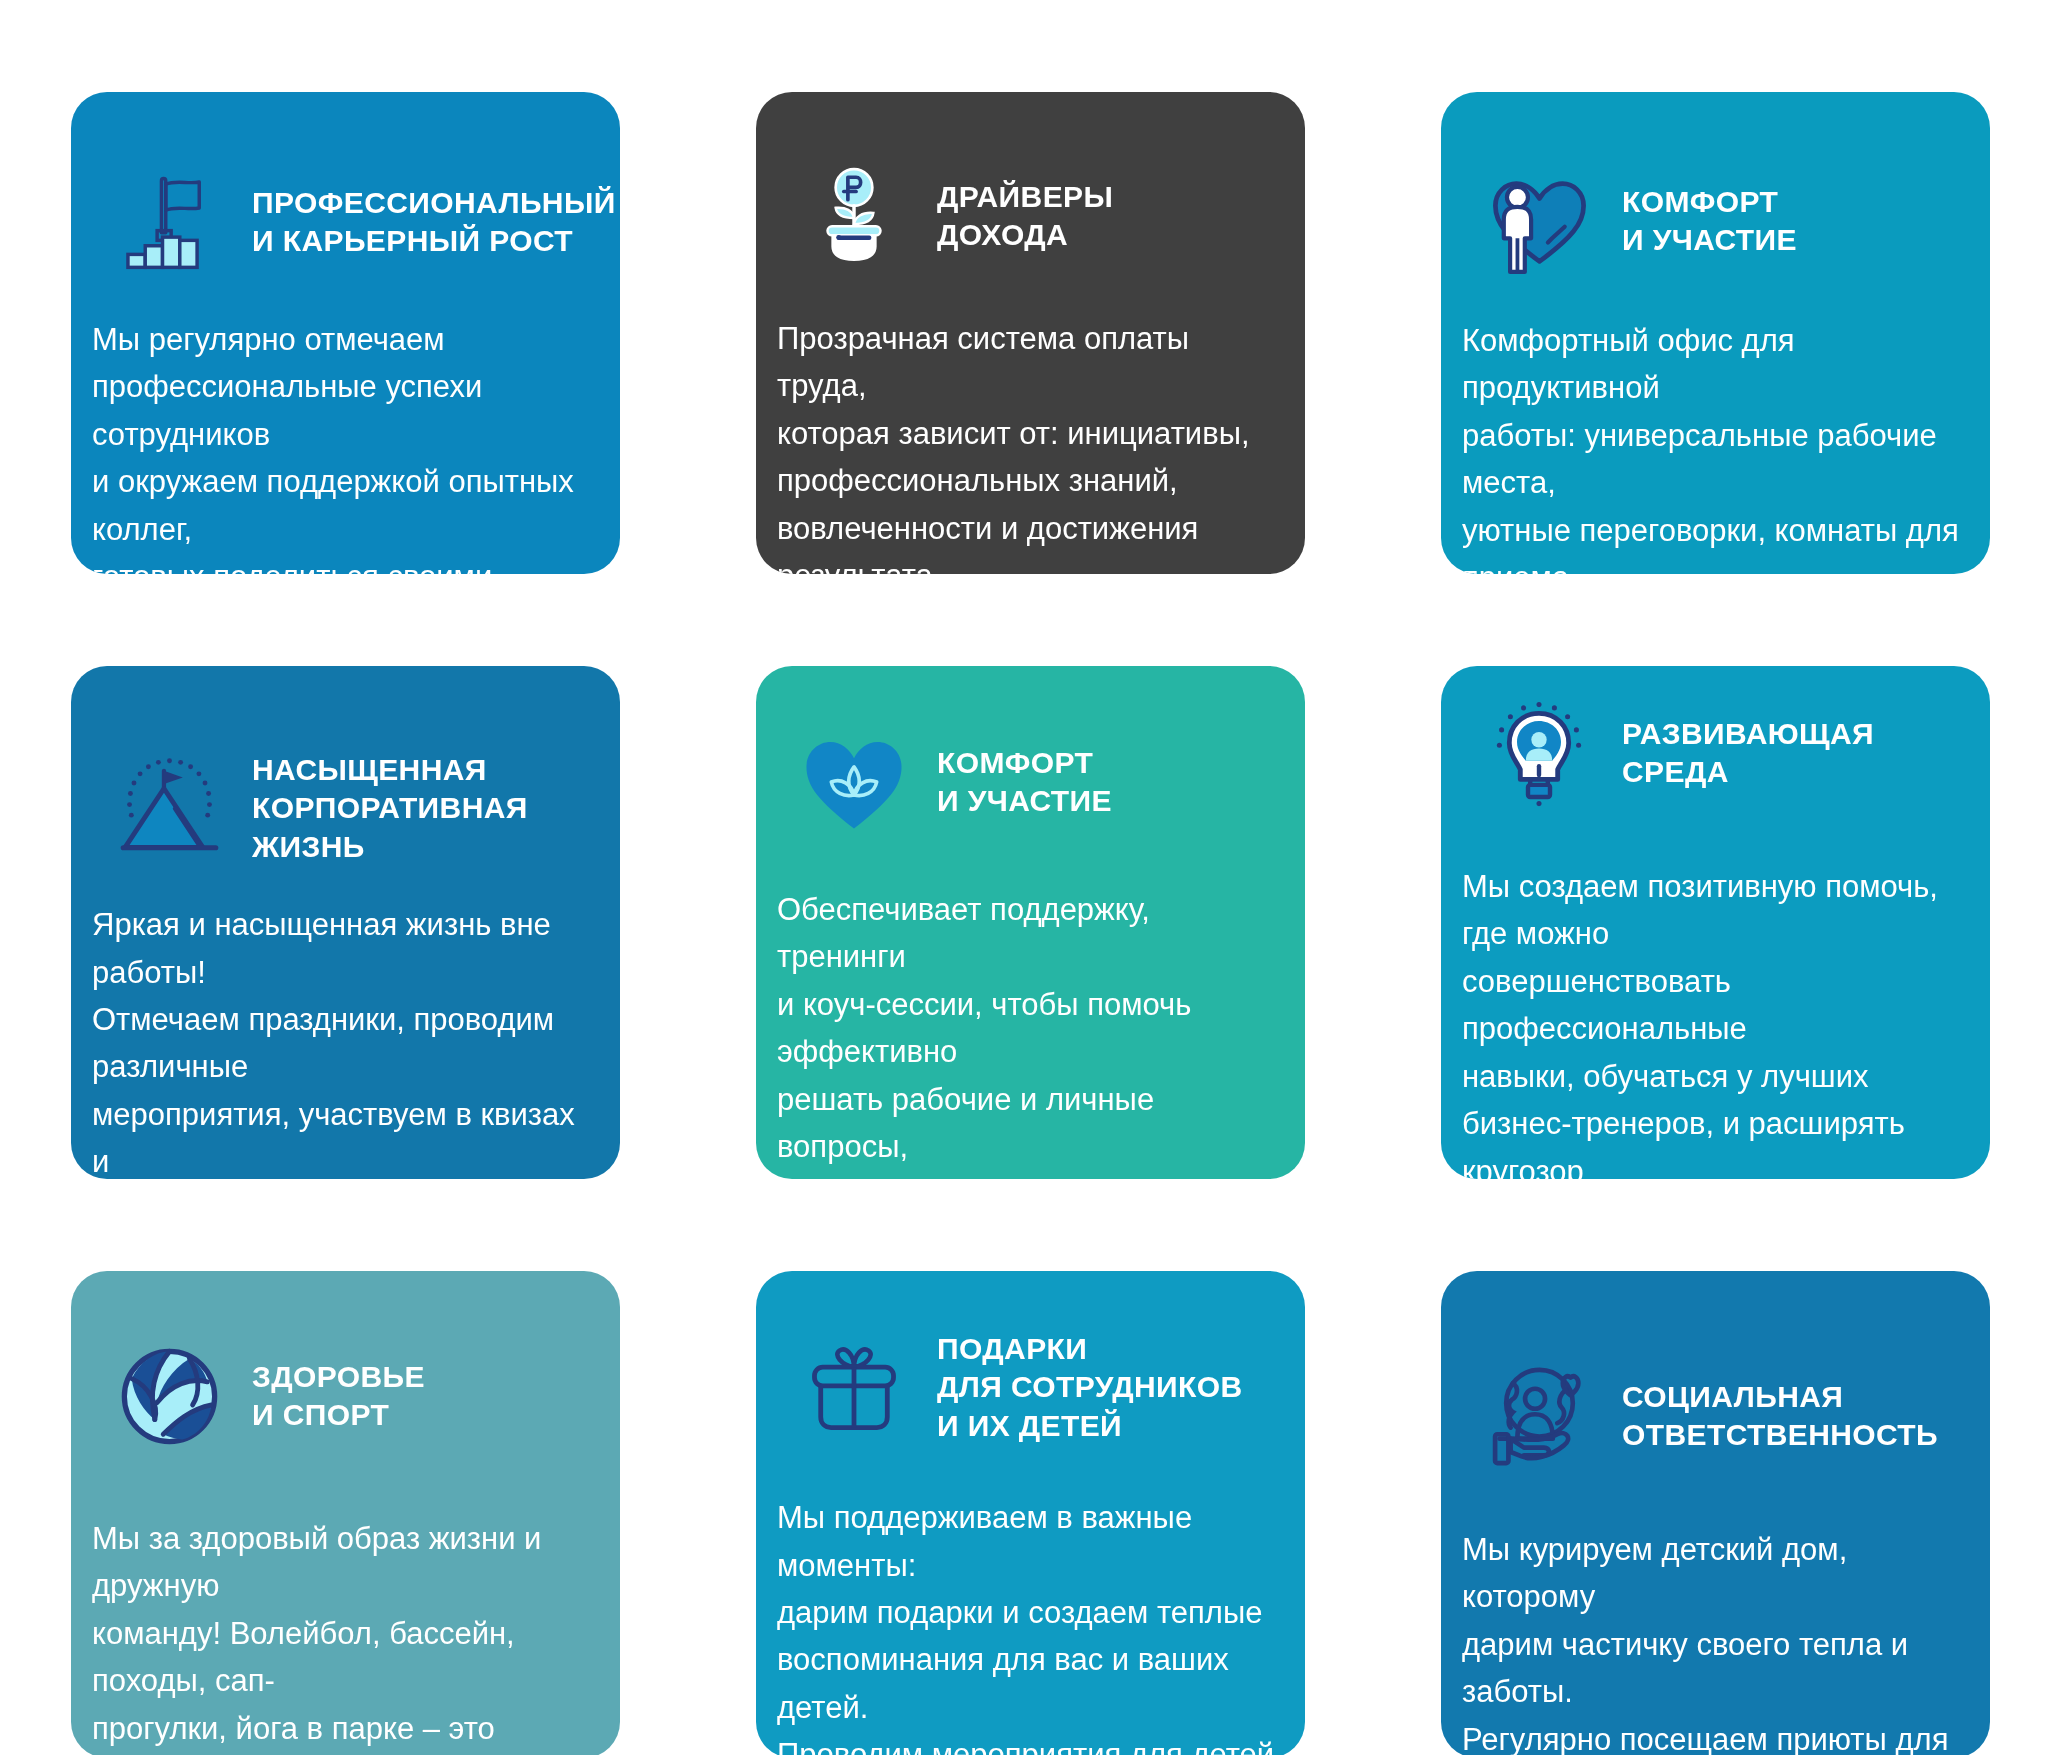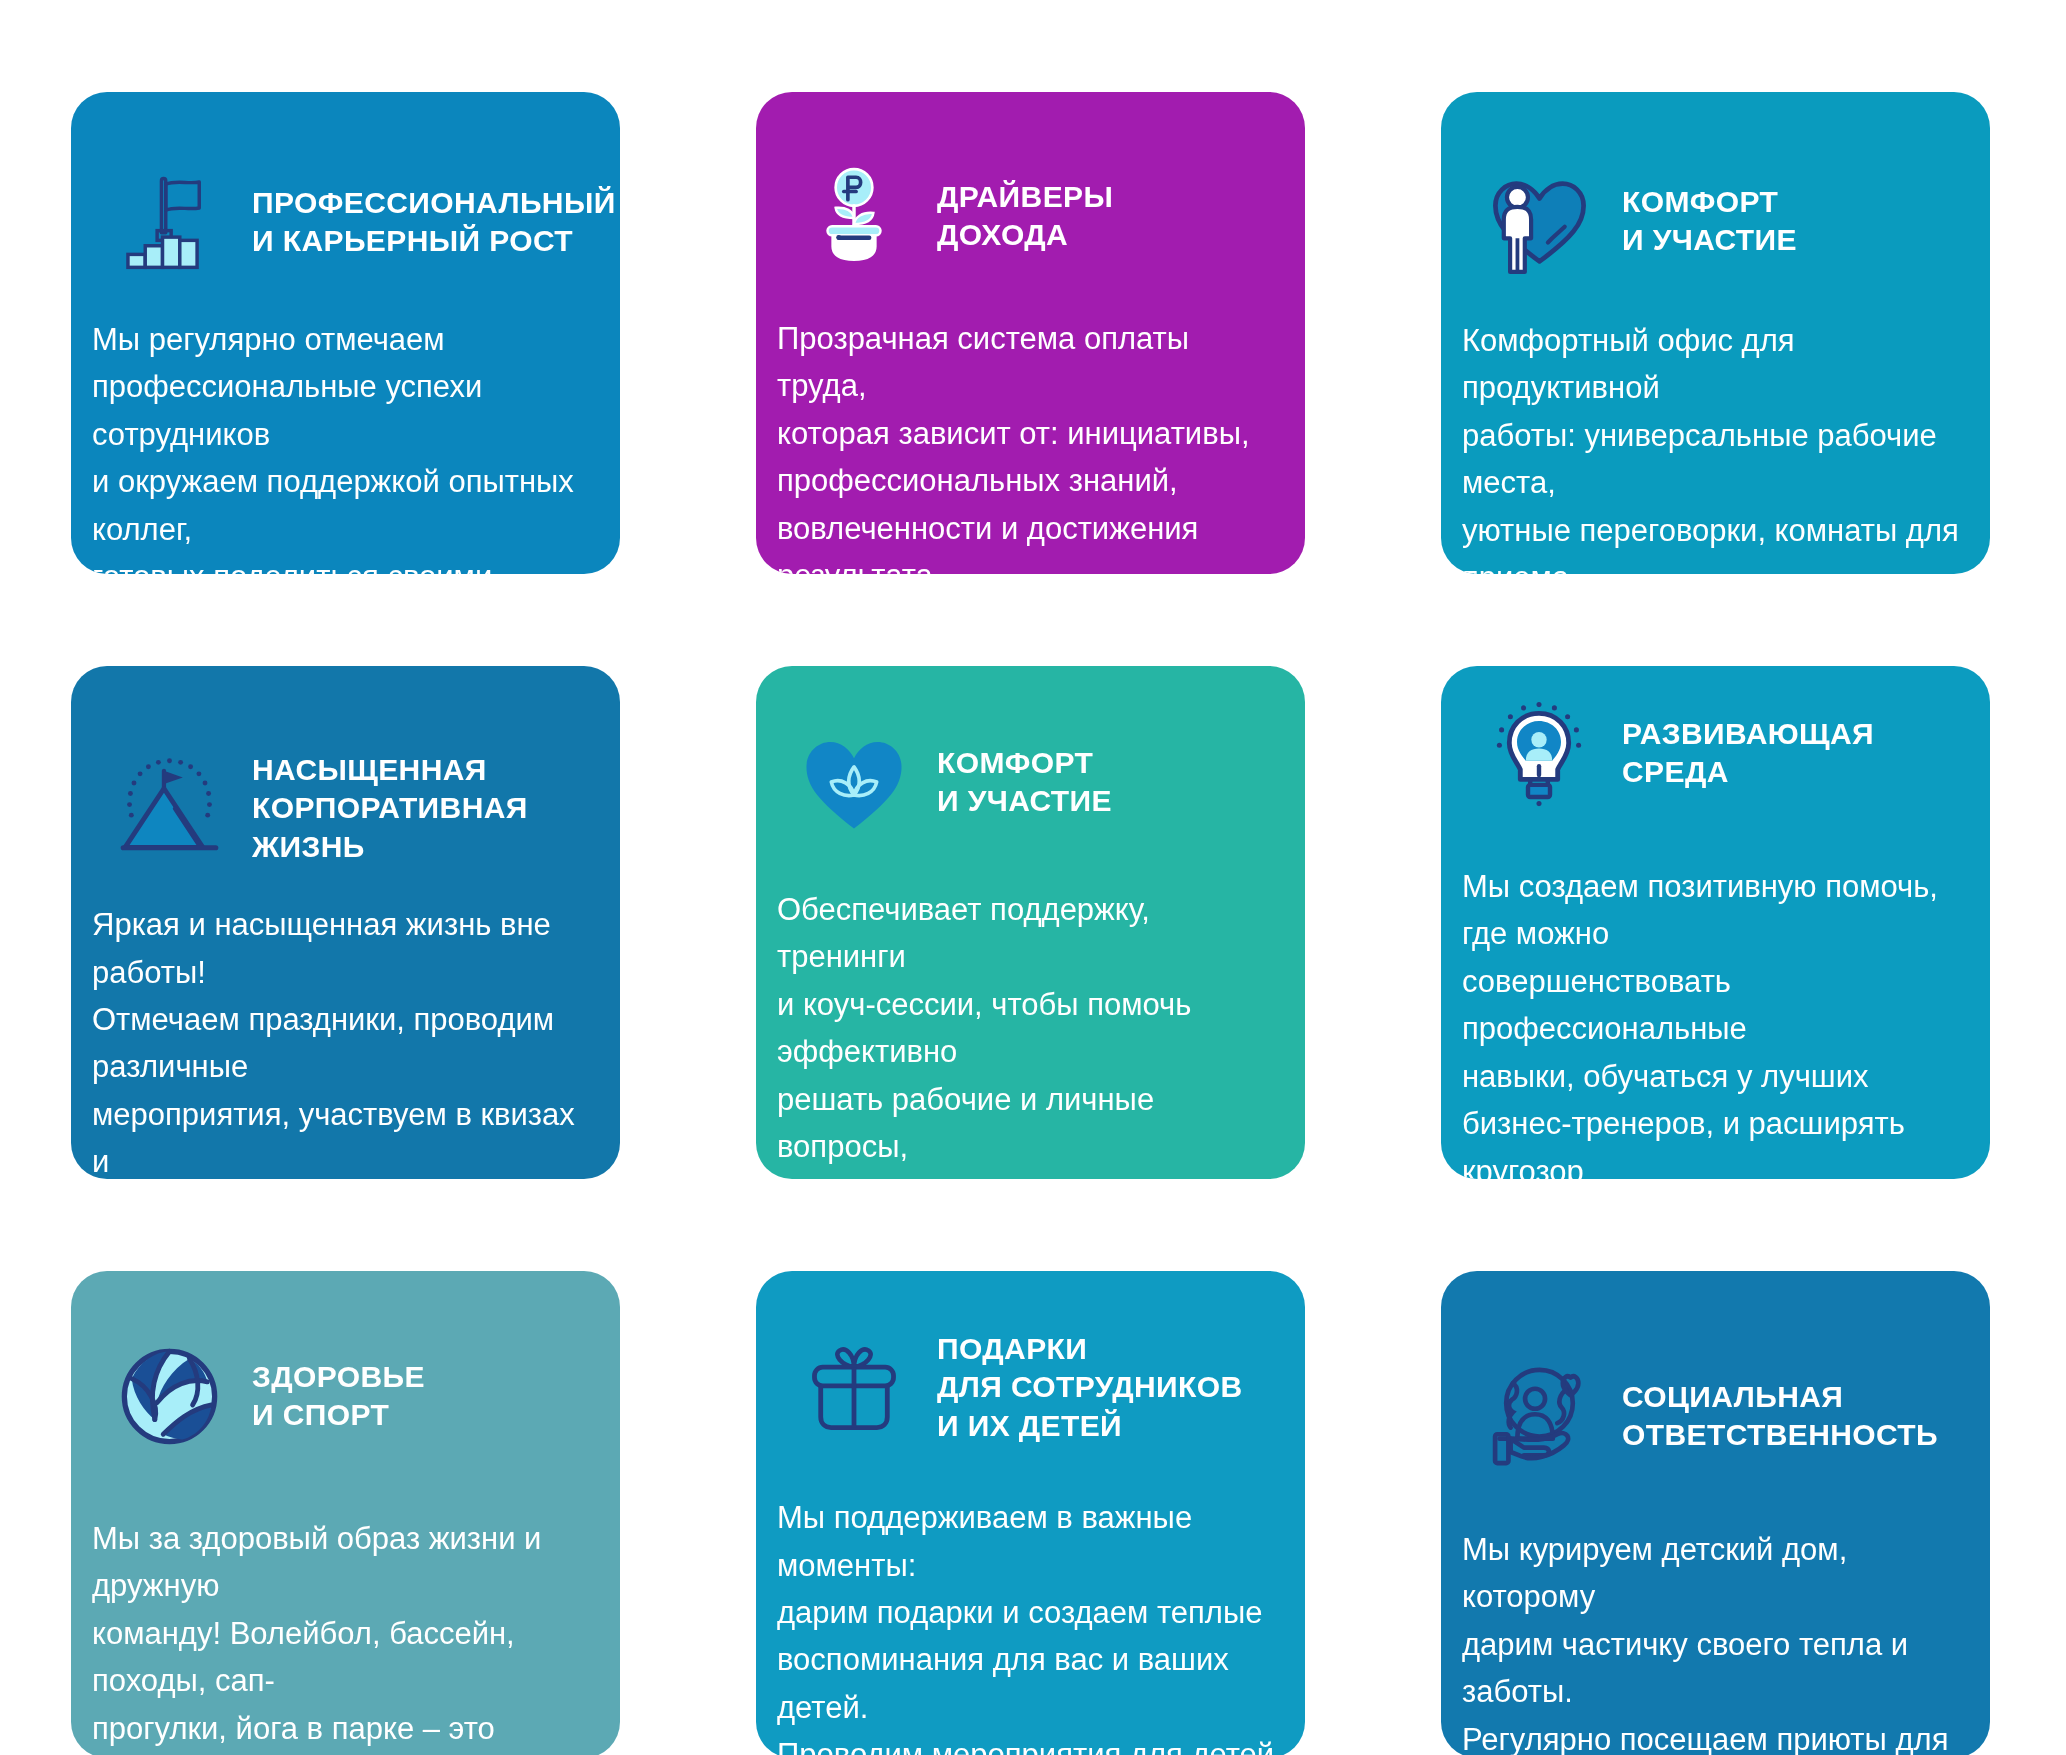--- a/index.html
+++ b/index.html
@@ -110,21 +110,21 @@
       <div class="card-title">ПРОФЕССИОНАЛЬНЫЙ
 И КАРЬЕРНЫЙ РОСТ</div>
     </div>
     <div class="card-body">Мы регулярно отмечаем
 профессиональные успехи сотрудников
 и окружаем поддержкой опытных коллег,
 готовых поделиться своими знаниями
 и вдохновением.</div>
   </div>
 
-  <div class="card c2" style="background: #a21caf;">
+  <div class="card c2" style="background: #404040;">
     <div class="card-head">
       <span class="icon-slot">
         <svg width="102" height="102" viewBox="0 0 100 100">
           <circle cx="50" cy="22" r="18" fill="#A8EEF9" stroke="#ffffff" stroke-width="2.6"></circle>
           <path d="M44 12 L44 34 M44 12 L52 12 C58 12 58 22 52 22 L44 22" fill="none" stroke="#243B7E" stroke-width="3.6" stroke-linecap="round"></path>
           <path d="M40 26 L52 26" stroke="#243B7E" stroke-width="3.6" stroke-linecap="round"></path>
           <path d="M50 40 L50 62" stroke="#ffffff" stroke-width="3.4" stroke-linecap="round"></path>
           <path d="M50 52 C40 52 33 49 32 42 C42 41 49 45 50 52 Z" fill="#A8EEF9" stroke="#ffffff" stroke-width="2.4"></path>
           <path d="M50 58 C60 58 68 55 69 47 C58 46 51 51 50 58 Z" fill="#A8EEF9" stroke="#ffffff" stroke-width="2.4"></path>
           <rect x="24" y="60" width="52" height="9" rx="4.5" fill="#A8EEF9" stroke="#ffffff" stroke-width="2.4"></rect>

